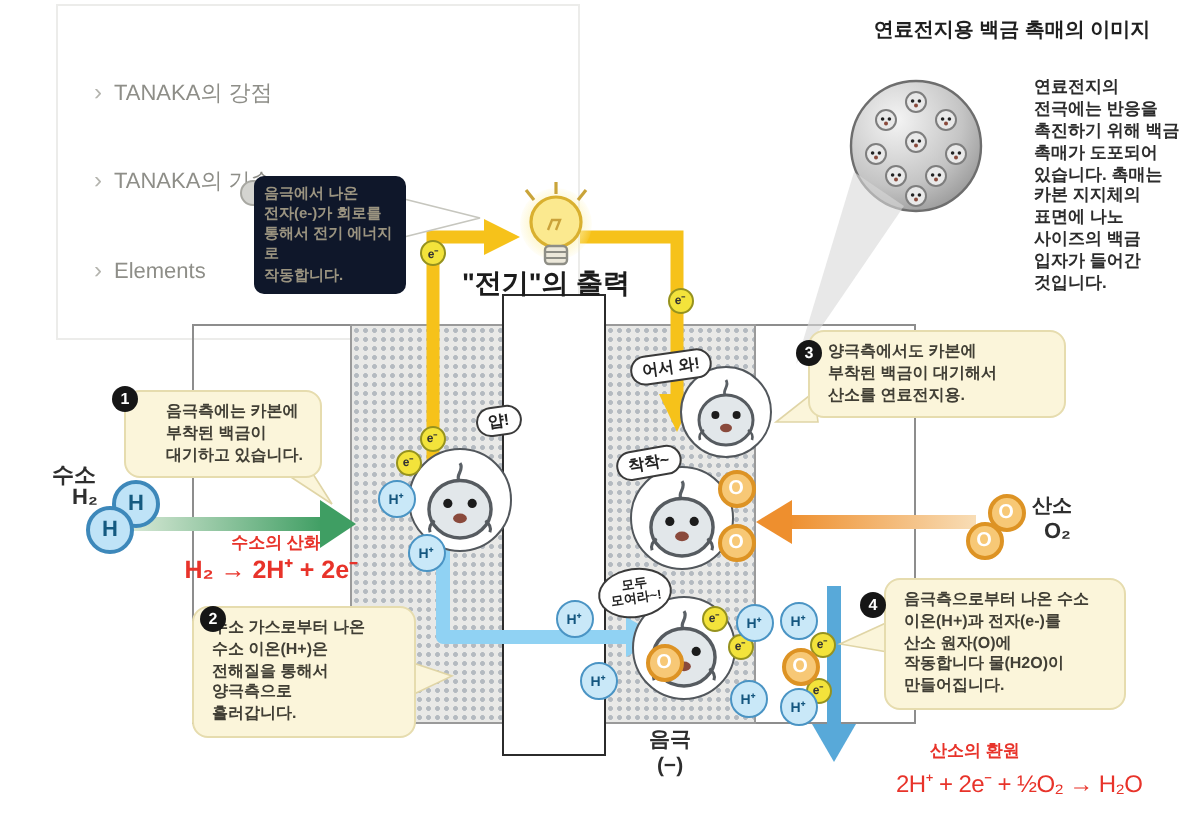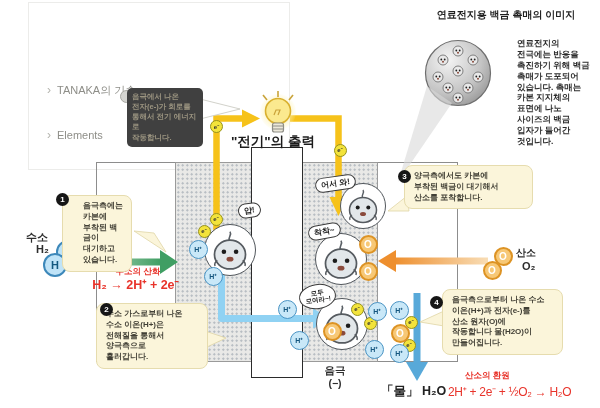--- a/index.html
+++ b/index.html
@@ -52,20 +52,23 @@
         <ellipse cx="20" cy="24" rx="13.5" ry="12.5" fill="#e2e7ea" stroke="#565b60" stroke-width="1.5"></ellipse>
         <path d="M9 29 Q6 31 7 34 M31 29 Q34 31 33 34" fill="none" stroke="#565b60" stroke-width="1.3"></path>
         <circle cx="14.7" cy="21.5" r="2" fill="#1c1c1c"></circle>
         <circle cx="25.3" cy="21.5" r="2" fill="#1c1c1c"></circle>
         <ellipse cx="20" cy="28" rx="3" ry="2.1" fill="#8a4a3c"></ellipse>
       </symbol>
     </defs>
   </svg>
 
   <div class="abs" id="sidebar">
+    <div class="nav-item" style="top:36px">
+      <span class="chev">›</span><span>TANAKA의 강점</span>
+    </div>
     <div class="nav-item" style="top:80px">
       <span class="chev">›</span><span>TANAKA의 기술</span>
     </div>
     <div class="nav-item" style="top:125px">
       <span class="chev">›</span><span>Elements</span>
     </div>
   </div>
 
   <div class="abs" id="cellframe"></div>
   <div class="abs electrode" style="left:175px;width:77px;"></div>
@@ -191,50 +194,49 @@
 
   <div class="abs elec-label" style="left:195px;margin-top:46px;">
     <div>양극</div>
     <div>(+)</div>
   </div>
   <div class="abs elec-label" style="left:313px;">
     <div>음극</div>
     <div>(−)</div>
   </div>
 
-  <div class="abs" style="left:381px;top:383px;font-size:12.5px;font-weight:bold;color:#222;">「물」 H₂O</div>
   <div class="abs red" style="left:465px;top:370px;width:90px;text-align:left;font-size:8.5px;font-weight:bold;">산소의 환원</div>
   <div class="abs red" style="left:448px;top:383px;font-size:12px;font-weight:normal;letter-spacing:-0.3px;">2H⁺ + 2e⁻ + ½O₂ → H₂O</div>
 
-  <div class="abs note pre" style="left:62px;top:195px;width:70px;z-index:6;padding-left:20px;">음극측에는 카본에
+  <div class="abs note pre" style="left:62px;top:195px;width:99px;z-index:6;padding-left:20px;">음극측에는 카본에
 부착된 백금이
 대기하고 있습니다.</div>
   <div class="abs badge" style="left:56px;top:193px;">1</div>
 
   <div class="abs note pre" style="left:96px;top:303px;width:112px;z-index:6;">수소 가스로부터 나온
 수소 이온(H+)은
 전해질을 통해서
 양극측으로
 흘러갑니다.</div>
   <div class="abs badge" style="left:100px;top:303px;">2</div>
 
   <div class="abs note pre" style="left:404px;top:165px;width:129px;z-index:6;">양극측에서도 카본에
 부착된 백금이 대기해서
-산소를 포착합니다.</div>
+산소를 연료전지용.</div>
   <div class="abs badge" style="left:398px;top:170px;">3</div>
 
   <div class="abs note pre" style="left:442px;top:289px;width:121px;z-index:6;">음극측으로부터 나온 수소
 이온(H+)과 전자(e-)를
 산소 원자(O)에
 작동합니다 물(H2O)이
 만들어집니다.</div>
   <div class="abs badge" style="left:430px;top:296px;">4</div>
 
   <div class="abs" style="left:120px;top:90px;width:13px;height:13px;border-radius:50%;background:#d4d4d0;border:1px solid #a8a8a2;z-index:7;"></div>
-  <div class="abs pre" style="left:127px;top:88px;width:76px;background:#404040;border-radius:5px;padding:4px 5px;
+  <div class="abs pre" style="left:127px;top:88px;width:76px;background:#0f172a;border-radius:5px;padding:4px 5px;
        font-size:7.5px;font-weight:bold;line-height:1.35;color:#9b9480;z-index:8;">음극에서 나온
 전자(e-)가 회로를
 통해서 전기 에너지로
 작동합니다.</div>
 
   <div class="abs" style="left:424px;top:8px;width:164px;text-align:center;font-size:10px;font-weight:bold;color:#1f1f1f;">연료전지용 백금 촉매의 이미지</div>
   <svg class="abs" style="left:419px;top:34px;" width="78" height="78">
     <defs>
       <radialGradient id="sph" cx="0.35" cy="0.3" r="0.85">
         <stop offset="0" stop-color="#f4f4f4"></stop>

